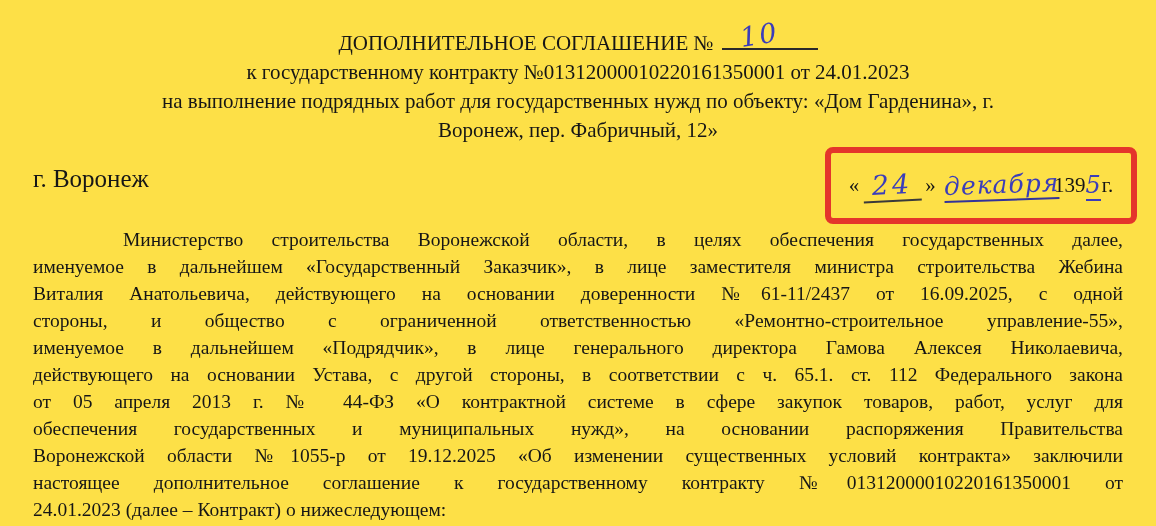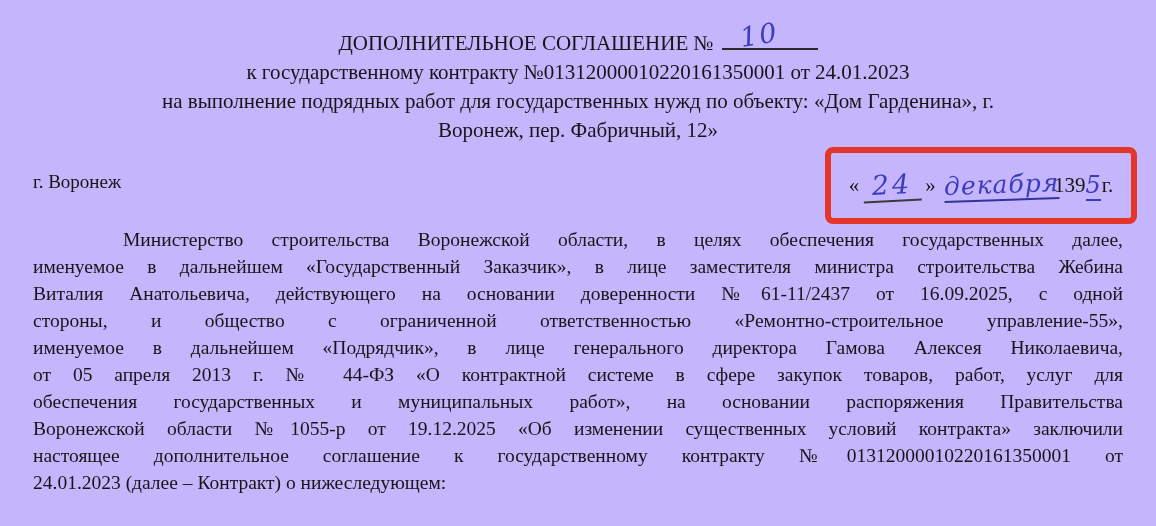--- a/index.html
+++ b/index.html
@@ -4,21 +4,21 @@
 <style>
   html, body {
     margin: 0;
     padding: 0;
     background: #ffffff;
   }
   .page {
     position: relative;
     width: 1156px;
     height: 526px;
-    background: #c4b5fd;
+    background: #fde047;
     font-family: "Liberation Serif", serif;
     color: #161616;
     overflow: hidden;
   }
   
   .title-block {
     padding-top: 26px;
     text-align: center;
     font-size: 21px;
     line-height: 29px;
@@ -47,22 +47,22 @@
     letter-spacing: 2px;
   }
   
   .meta-row {
     position: relative;
     height: 86px;
   }
   .place {
     position: absolute;
     left: 33px;
-    top: 26px;
-    font-size: 19px;
+    top: 20px;
+    font-size: 25px;
   }
   .date-box {
     position: absolute;
     left: 825px;
     top: 2px;
     width: 312px;
     height: 77px;
     box-sizing: border-box;
     border: 6px solid #e4352b;
     border-radius: 8px;
@@ -147,20 +147,21 @@
       <span class="printed">г.</span>
     </span>
   </div>
 
   <div class="body-text">
     <div class="b-line first">Министерство строительства Воронежской области, в целях обеспечения государственных далее,</div>
     <div class="b-line">именуемое в дальнейшем «Государственный Заказчик», в лице заместителя министра строительства Жебина</div>
     <div class="b-line">Виталия Анатольевича, действующего на основании доверенности №61-11/2437 от 16.09.2025, с одной</div>
     <div class="b-line">стороны, и общество с ограниченной ответственностью «Ремонтно-строительное управление-55»,</div>
     <div class="b-line">именуемое в дальнейшем «Подрядчик», в лице генерального директора Гамова Алексея Николаевича,</div>
+    <div class="b-line">действующего на основании Устава, с другой стороны, в соответствии с ч. 65.1. ст. 112 Федерального закона</div>
     <div class="b-line">от 05 апреля 2013 г. № 44-ФЗ «О контрактной системе в сфере закупок товаров, работ, услуг для</div>
-    <div class="b-line">обеспечения государственных и муниципальных работ», на основании распоряжения Правительства</div>
+    <div class="b-line">обеспечения государственных и муниципальных нужд», на основании распоряжения Правительства</div>
     <div class="b-line">Воронежской области №1055-р от 19.12.2025 «Об изменении существенных условий контракта» заключили</div>
     <div class="b-line">настоящее дополнительное соглашение к государственному контракту №01312000010220161350001 от</div>
     <div class="b-line last">24.01.2023 (далее – Контракт) о нижеследующем:</div>
   </div>
 
 </div>
 
 </body></html>

